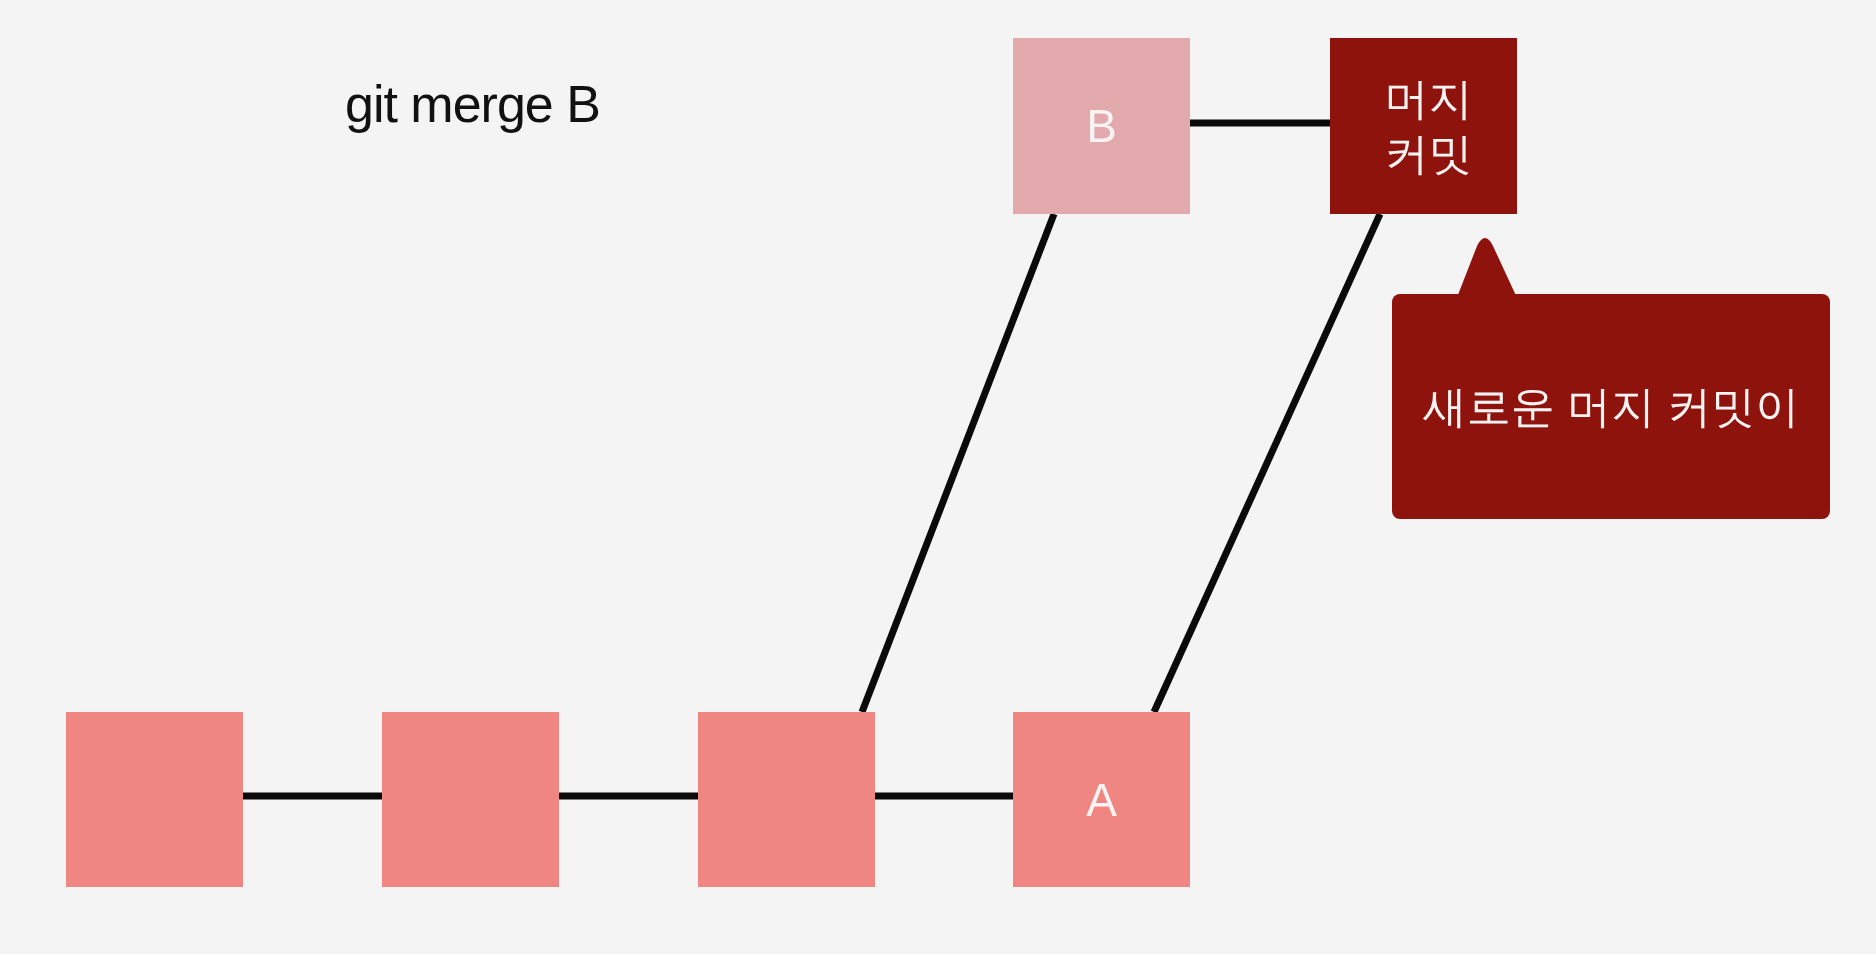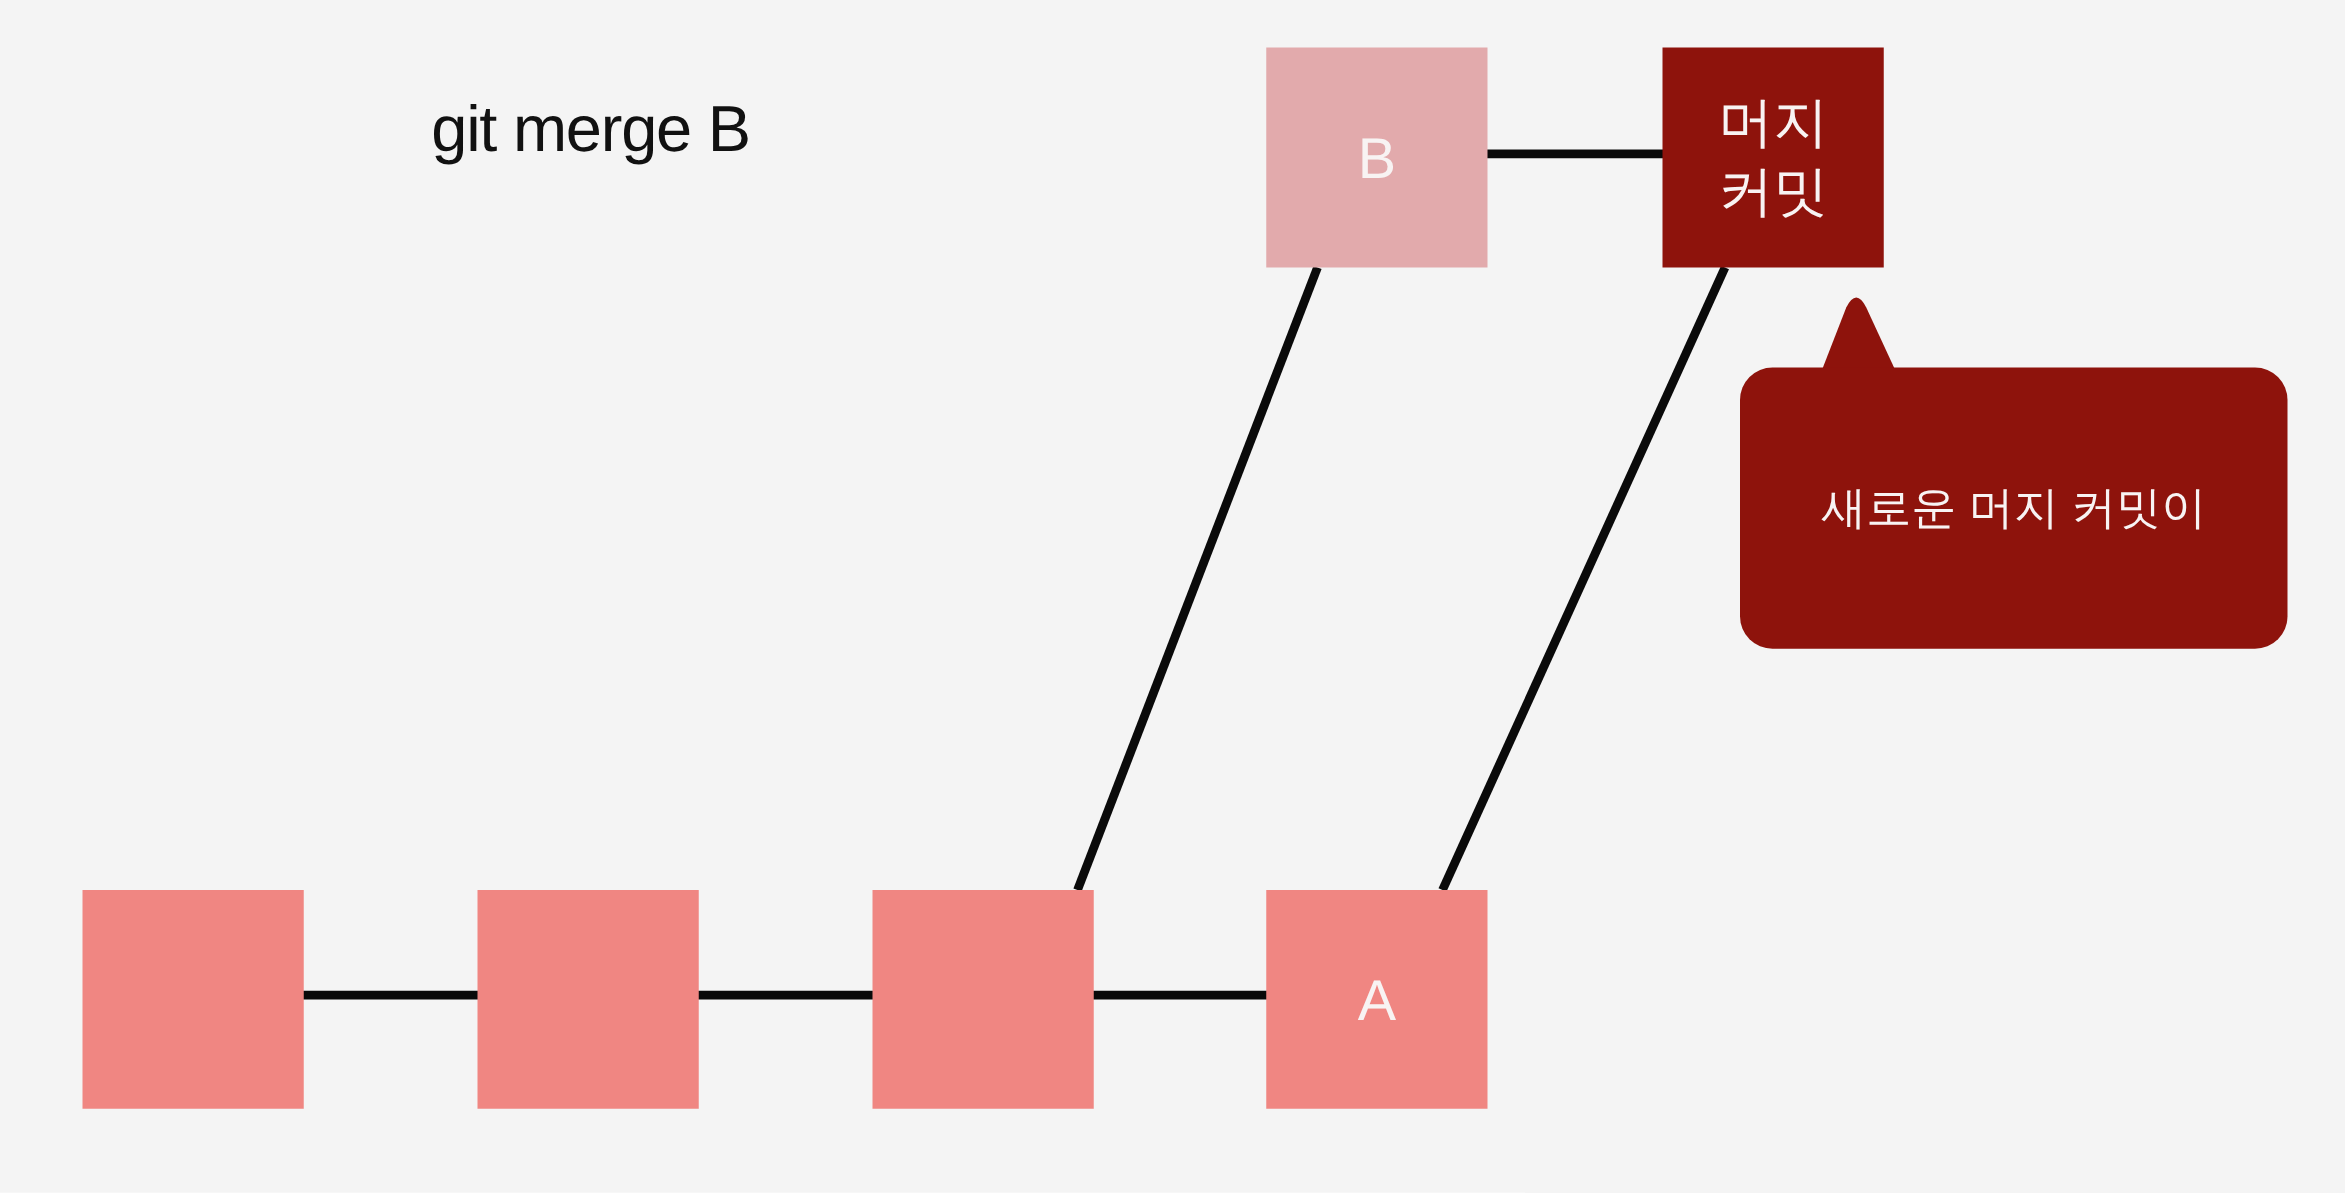--- a/index.html
+++ b/index.html
@@ -56,27 +56,27 @@
   .node-main1   { left: 66px; }
   .node-main2   { left: 382px; }
   .node-main3   { left: 698px; }
   .node-a       { left: 1013px; }
   .bubble {
     position: absolute;
     left: 1392px;
     top: 294px;
     width: 438px;
     height: 225px;
-    border-radius: 26px;
+    border-radius: 8px;
     display: flex;
     align-items: center;
     justify-content: center;
     text-align: center;
     color: #f8f3f3;
-    font-size: 36px;
+    font-size: 44px;
     line-height: 1.3;
   }
 </style>
 </head>
 <body>
 
 <div class="canvas" style="background-color: rgb(244, 244, 244);">
 
   <svg class="edges" width="1876" height="954" viewBox="0 0 1876 954">
     <line x1="154" y1="796" x2="1102" y2="796" stroke-width="7" stroke="#0a0a0a"></line>
@@ -85,21 +85,21 @@
     <line x1="1154" y1="712" x2="1380" y2="214" stroke-width="7" stroke="#0a0a0a"></line>
     <path d="M 1456 300 L 1477 246 Q 1485 230 1493 246 L 1518 300 Z" fill="#8e130c"></path>
   </svg>
 
   <div class="title" style="color: rgb(17, 17, 17);">git merge B</div>
 
   <div class="node top-row node-b" style="background-color: rgb(226, 170, 172);">
     <span>B</span>
   </div>
 
-  <div class="node top-row node-merge" style="background-color: rgb(142, 19, 12);">
+  <div class="node top-row node-merge" style="background-color: rgb(142, 19, 12); padding-left: 10px;">
     <span>
       <span>머지</span><br>
       <span>커밋</span>
     </span>
   </div>
 
   <div class="node bottom-row node-main1" style="background-color: rgb(240, 134, 130);">
     <span></span>
   </div>
 

